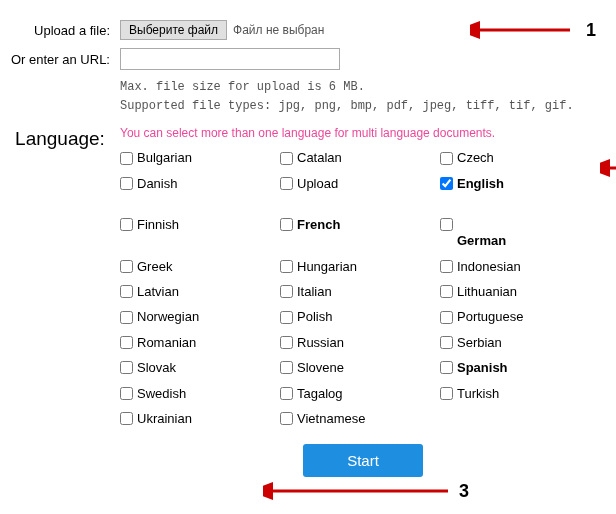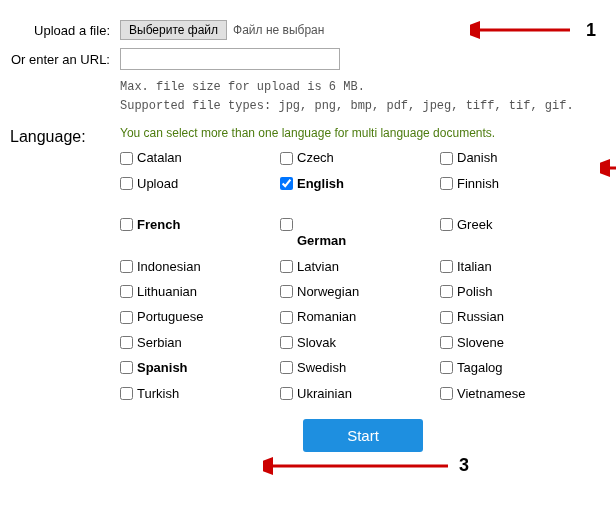--- a/index.html
+++ b/index.html
@@ -56,31 +56,31 @@
       font-size: 12px;
       line-height: 1.6;
       font-family: Liberation Mono, monospace;
     }
     .lang-section {
       display: flex;
       margin-bottom: 10px;
     }
     .lang-label {
       width: 110px;
-      text-align: left;
+      text-align: center;
       padding-right: 10px;
       flex-shrink: 0;
-      font-size: 16px;
+      font-size: 19px;
       padding-top: 2px;
     }
     .lang-content {
       flex: 1;
     }
     .lang-hint {
-      color: #4d7c0f;
+      color: #ec4899;
       font-size: 12px;
       margin-bottom: 6px;
     }
     .lang-grid {
       display: grid;
       grid-template-columns: repeat(3, 160px);
       gap: 2px 0;
     }
     .lang-item {
       display: flex;
@@ -144,20 +144,24 @@
   <div>Max. file size for upload is 6 MB.</div>
   <div>Supported file types: jpg, png, bmp, pdf, jpeg, tiff, tif, gif.</div>
 </div>
 
 <div class="lang-section">
   <span class="lang-label">Language:</span>
   <div class="lang-content">
     <div class="lang-hint">You can select more than one language for multi language documents.</div>
     <div class="lang-grid" id="lang-grid">
 
+    <div class="lang-item">
+          <input type="checkbox" style="">
+          <label>Bulgarian</label>
+        </div>
         <div class="lang-item">
           <input type="checkbox" style="">
           <label>Catalan</label>
         </div>
         <div class="lang-item">
           <input type="checkbox" style="">
           <label>Czech</label>
         </div>
         <div class="lang-item">
           <input type="checkbox" style="">
@@ -179,20 +183,24 @@
           <input type="checkbox" style="">
           <label style="font-weight: bold;">French</label>
         </div>
         <div class="lang-item">
           <input type="checkbox" style="">
           <label style="font-weight: bold; margin-top: 32px;">German</label>
         </div>
         <div class="lang-item">
           <input type="checkbox" style="">
           <label>Greek</label>
+        </div>
+        <div class="lang-item">
+          <input type="checkbox" style="">
+          <label>Hungarian</label>
         </div>
         <div class="lang-item">
           <input type="checkbox" style="">
           <label>Indonesian</label>
         </div>
         <div class="lang-item">
           <input type="checkbox" style="">
           <label>Latvian</label>
         </div>
         <div class="lang-item">

